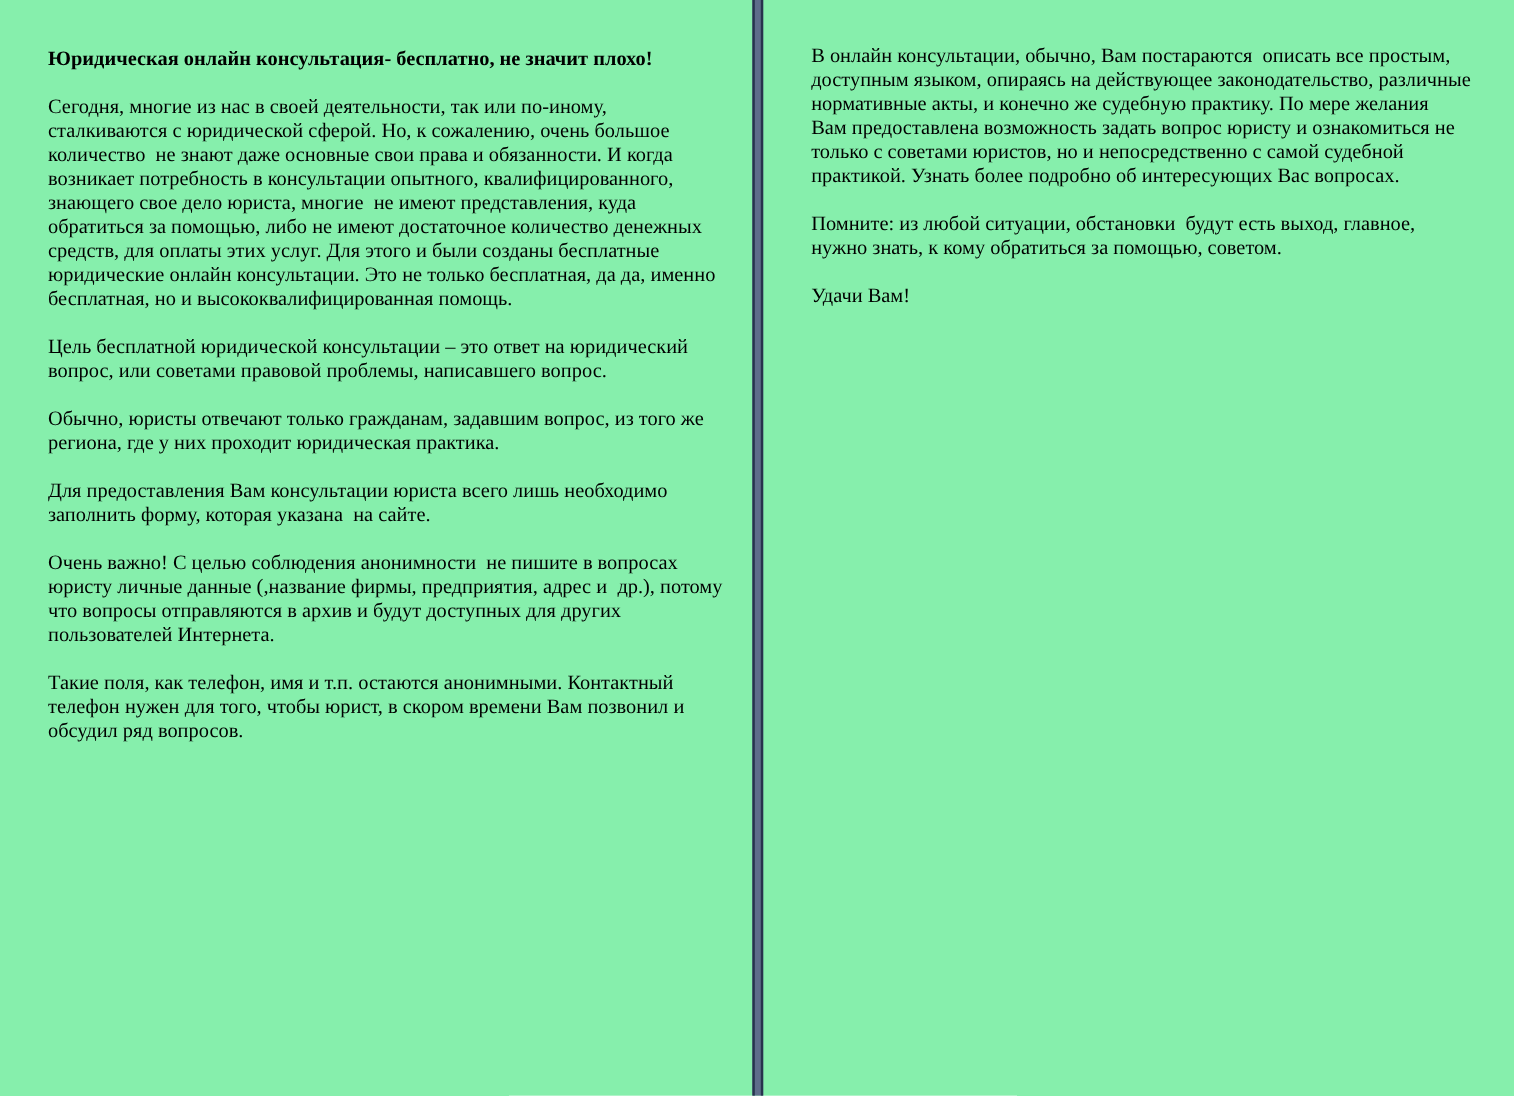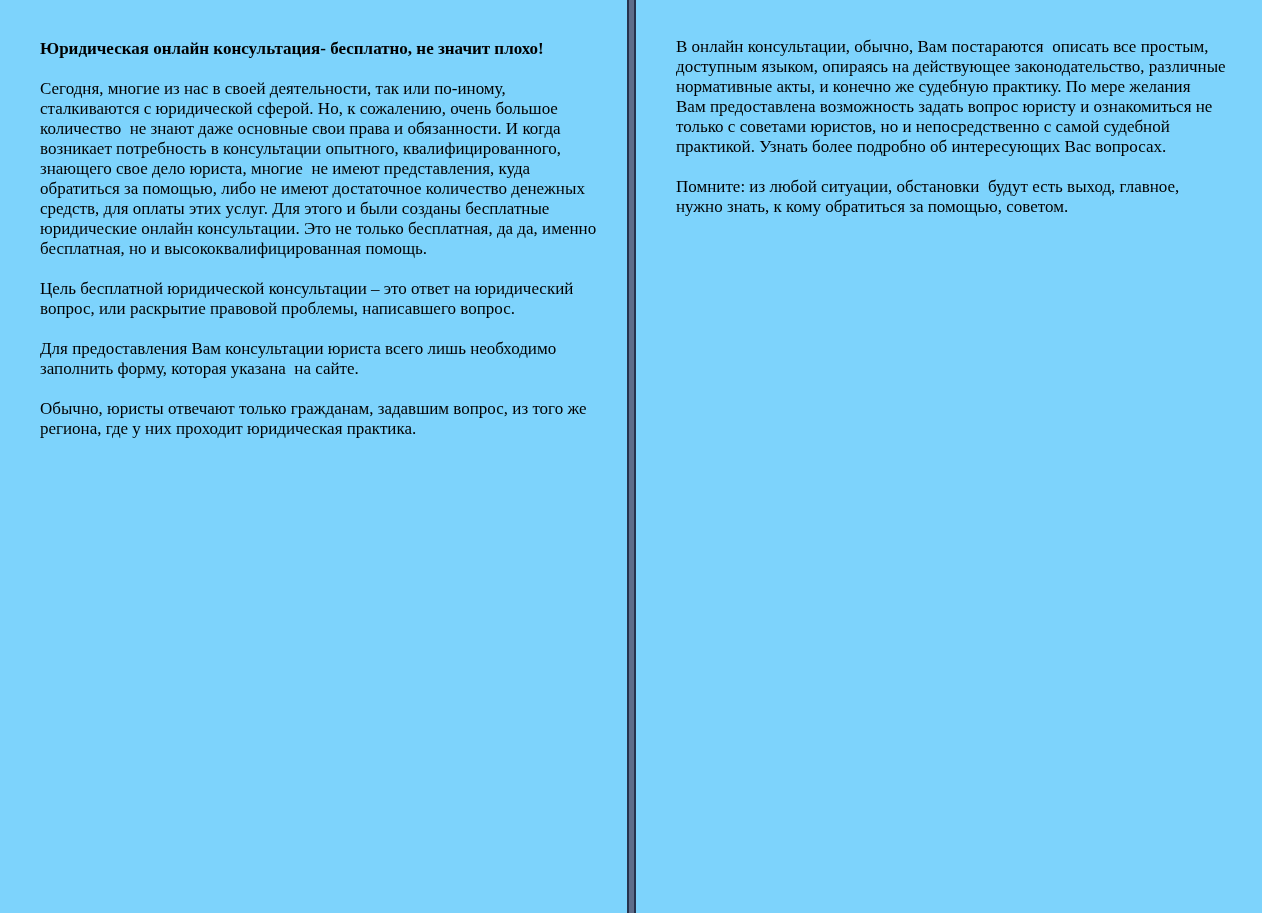--- a/index.html
+++ b/index.html
@@ -11,21 +11,21 @@
     width: 1262px;
     height: 913px;
     overflow: hidden;
     font-family: "Liberation Serif", "DejaVu Serif", serif;
     color: #000000;
   }
   .page {
     position: relative;
     width: 1262px;
     height: 913px;
-    background: #7dd3fc;
+    background: #86efac;
   }
   .pane {
     position: absolute;
     top: 0;
     height: 100%;
     box-sizing: border-box;
   }
   .pane-left {
     left: 40px;
     width: 567px;
@@ -58,25 +58,28 @@
   }
 </style>
 </head>
 <body>
 
 <div class="page">
 
   <div class="pane pane-left">
     <p class="article-title">Юридическая онлайн консультация- бесплатно, не значит плохо!</p>
     <p>Сегодня, многие из нас в своей деятельности, так или по-иному, сталкиваются с юридической сферой. Но, к сожалению, очень большое количество  не знают даже основные свои права и обязанности. И когда возникает потребность в консультации опытного, квалифицированного, знающего свое дело юриста, многие  не имеют представления, куда обратиться за помощью, либо не имеют достаточное количество денежных средств, для оплаты этих услуг. Для этого и были созданы бесплатные юридические онлайн консультации. Это не только бесплатная, да да, именно бесплатная, но и высококвалифицированная помощь.</p>
-    <p>Цель бесплатной юридической консультации – это ответ на юридический вопрос, или раскрытие правовой проблемы, написавшего вопрос.</p>
+    <p>Цель бесплатной юридической консультации – это ответ на юридический вопрос, или советами правовой проблемы, написавшего вопрос.</p>
+    <p>Обычно, юристы отвечают только гражданам, задавшим вопрос, из того же региона, где у них проходит юридическая практика.</p>
     <p>Для предоставления Вам консультации юриста всего лишь необходимо заполнить форму, которая указана  на сайте.</p>
-    <p>Обычно, юристы отвечают только гражданам, задавшим вопрос, из того же региона, где у них проходит юридическая практика.</p>
+    <p>Очень важно! С целью соблюдения анонимности  не пишите в вопросах юристу личные данные (,название фирмы, предприятия, адрес и  др.), потому что вопросы отправляются в архив и будут доступных для других пользователей Интернета.</p>
+    <p>Такие поля, как телефон, имя и т.п. остаются анонимными. Контактный телефон нужен для того, чтобы юрист, в скором времени Вам позвонил и обсудил ряд вопросов.</p>
   </div>
 
   <div class="splitter"></div>
 
   <div class="pane pane-right">
     <p>В онлайн консультации, обычно, Вам постараются  описать все простым, доступным языком, опираясь на действующее законодательство, различные нормативные акты, и конечно же судебную практику. По мере желания  Вам предоставлена возможность задать вопрос юристу и ознакомиться не только с советами юристов, но и непосредственно с самой судебной практикой. Узнать более подробно об интересующих Вас вопросах.</p>
     <p>Помните: из любой ситуации, обстановки  будут есть выход, главное, нужно знать, к кому обратиться за помощью, советом.</p>
+    <p>Удачи Вам!</p>
   </div>
 
 </div>
 
 </body></html>

